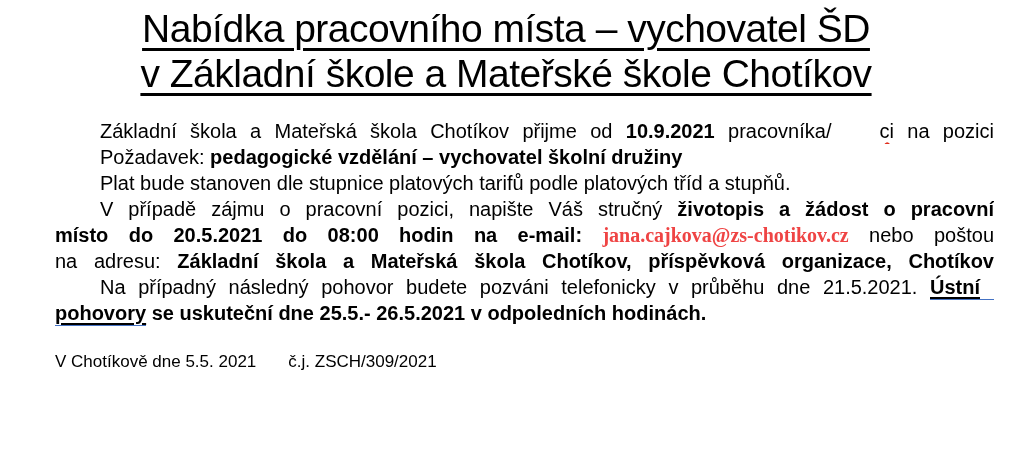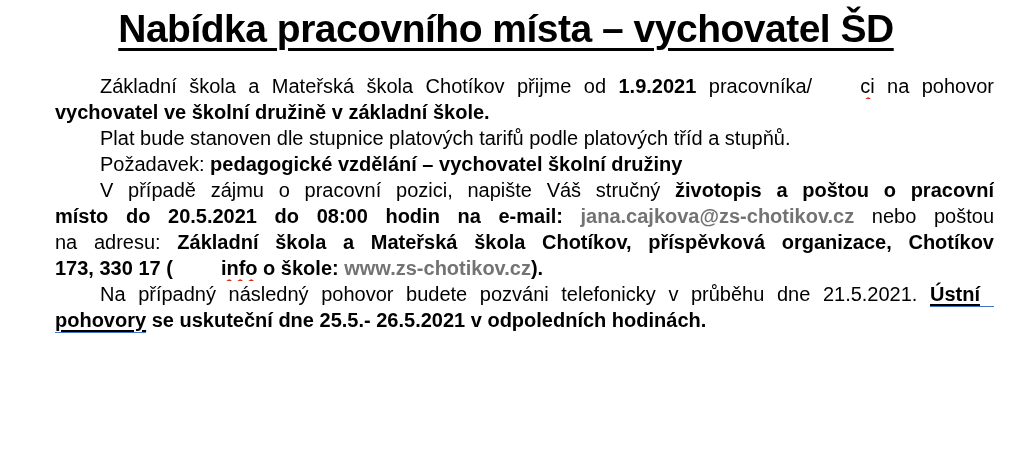--- a/index.html
+++ b/index.html
@@ -4,70 +4,72 @@
 <style>
   html,body{margin:0;padding:0;}
   body{
     width:1012px;height:456px;background:#ffffff;overflow:hidden;
     font-family:"Liberation Sans", sans-serif;color:#000;
     -webkit-font-smoothing:antialiased;
   }
   .page{position:relative;width:1012px;height:456px;background:#fff;}
 
   
-  .doc-title{margin-top:6px;text-align:center;font-weight:bold;font-size:39px;line-height:45px;letter-spacing:-0.5px;}
+  .doc-title{margin-top:6px;text-align:center;font-weight:normal;font-size:39px;line-height:45px;letter-spacing:-0.5px;}
   .doc-title .tline{text-decoration:underline;text-decoration-thickness:3px;text-underline-offset:6px;}
 
   
   .doc-body{margin:22px 18px 0 55px;font-size:20px;line-height:26px;}
   .line{height:26px;overflow:hidden;}
   .jl{text-align:justify;text-align-last:justify;}
   .ind{text-indent:45px;}
   .b{font-weight:bold;}
-  .link{color:#737373;font-weight:bold;}
+  .link{color:#ef4444;font-weight:bold;font-family:Liberation Serif, serif;}
   .misspell{text-decoration:underline wavy #E02D1B;text-decoration-thickness:1.5px;text-underline-offset:4px;padding-left:48px;}
   .grammar{
     font-weight:bold;
     text-decoration:underline;text-decoration-thickness:2px;text-underline-offset:3px;
     border-bottom:2px solid #4472C4;padding-bottom:1px;text-align:right;
   }
   .grammar.pad-r{padding-right:14px;margin-top:16px;}
 
   
   .doc-footer{margin:26px 0 0 55px;font-size:17px;}
   .doc-footer .ref{margin-left:32px;}
 </style>
 </head>
 <body>
 
 <div class="page">
 
   <div class="doc-title">
     <div><span class="tline">Nabídka pracovního místa – vychovatel ŠD</span></div>
+    <div><span class="tline">v Základní škole a Mateřské škole Chotíkov</span></div>
   </div>
 
   <div class="doc-body">
 
-    <div class="line jl ind"><span>Základní škola a Mateřská škola Chotíkov přijme od </span><span class="b">1.9.2021</span><span> pracovníka/</span><span class="misspell">ci</span><span> na pohovor</span></div>
+    <div class="line jl ind"><span>Základní škola a Mateřská škola Chotíkov přijme od </span><span class="b">10.9.2021</span><span> pracovníka/</span><span class="misspell">ci</span><span> na pozici</span></div>
 
-    <div class="line"><span class="b">vychovatel ve školní družině v základní škole.</span></div>
 
+
+    <div class="line ind"><span>Požadavek: </span><span class="b">pedagogické vzdělání – vychovatel školní družiny</span></div>
 
     <div class="line ind"><span>Plat bude stanoven dle stupnice platových tarifů podle platových tříd a stupňů.</span></div>
 
-    <div class="line ind"><span>Požadavek: </span><span class="b">pedagogické vzdělání – vychovatel školní družiny</span></div>
-
-    <div class="line jl ind"><span>V případě zájmu o pracovní pozici, napište Váš stručný </span><span class="b">životopis a poštou o pracovní</span></div>
+    <div class="line jl ind"><span>V případě zájmu o pracovní pozici, napište Váš stručný </span><span class="b">životopis a žádost o pracovní</span></div>
 
     <div class="line jl"><span class="b">místo do 20.5.2021 do 08:00 hodin na e-mail: </span><span class="link">jana.cajkova@zs-chotikov.cz</span><span> nebo poštou</span></div>
 
     <div class="line jl"><span>na adresu: </span><span class="b">Základní škola a Mateřská škola Chotíkov, příspěvková organizace, Chotíkov</span></div>
 
-    <div class="line"><span class="b">173, 330 17 (</span><span class="b misspell">info</span><span class="b"> o škole: </span><span class="link">www.zs-chotikov.cz</span><span class="b">).</span></div>
 
     <div class="line jl ind"><span>Na případný následný pohovor budete pozváni telefonicky v průběhu dne 21.5.2021. </span><span class="grammar pad-r">Ústní</span></div>
 
     <div class="line"><span class="grammar">pohovory</span><span class="b"> se uskuteční dne 25.5.- 26.5.2021 v odpoledních hodinách.</span></div>
 
   </div>
 
+  <div class="doc-footer">
+    <span>V Chotíkově dne 5.5. 2021</span><span class="ref">č.j. ZSCH/309/2021</span>
+  </div>
 
 </div>
 
 </body></html>

